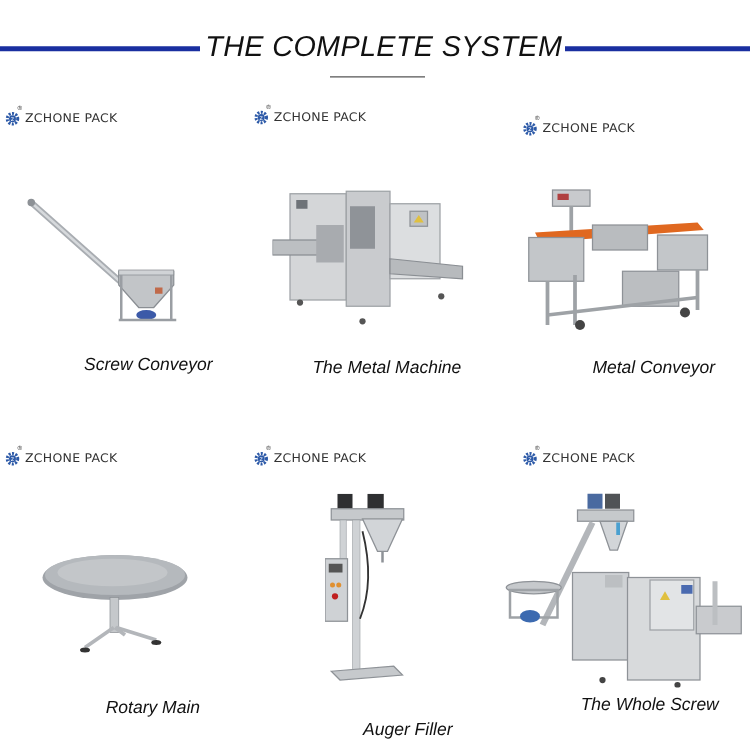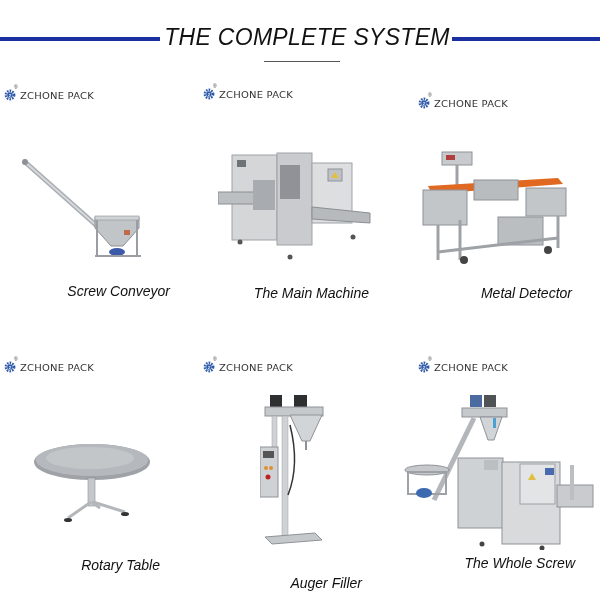--- a/index.html
+++ b/index.html
@@ -103,52 +103,52 @@
   <rect x="110" y="24" width="14" height="12" fill="#bfc2c5" stroke="#8e9297"></rect>
   <polygon points="117,27 121,33 113,33" fill="#e0c040"></polygon>
   <rect x="0" y="47" width="40" height="12" fill="#bcbfc2" stroke="#8a8e93"></rect>
   <polygon points="94,62 152,68 152,78 94,74" fill="#b7babd" stroke="#8a8e93"></polygon>
   <rect x="35" y="35" width="22" height="30" fill="#a8abaf"></rect>
   <rect x="62" y="20" width="20" height="34" fill="#8f9398"></rect>
   <circle cx="22" cy="97" r="2.5" fill="#555"></circle>
   <circle cx="72" cy="112" r="2.5" fill="#555"></circle>
   <circle cx="135" cy="92" r="2.5" fill="#555"></circle>
 </svg>
-<div class="caption" style="left:214px;top:285px;width:155px;">The Main Machine</div>
+<div class="caption" style="left:214px;top:285px;width:155px;">The Metal Machine</div>
 
 <svg class="product" style="left:418px;top:150px;" width="165" height="120" viewBox="0 0 165 120">
   <rect x="24" y="2" width="30" height="13" fill="#c8cacd" stroke="#8e9297"></rect>
   <rect x="28" y="5" width="9" height="5" fill="#b04040"></rect>
   <line x1="39" y1="15" x2="39" y2="50" stroke="#9ea2a6" stroke-width="3"></line>
   <polygon points="10,36 140,28 145,34 14,44" fill="#e06820"></polygon>
   <rect x="56" y="30" width="44" height="20" fill="#b9bcbf" stroke="#8e9297"></rect>
   <rect x="5" y="40" width="44" height="35" fill="#c3c6c9" stroke="#8e9297"></rect>
   <rect x="108" y="38" width="40" height="28" fill="#c3c6c9" stroke="#8e9297"></rect>
   <rect x="80" y="67" width="45" height="28" fill="#bbbec1" stroke="#8e9297"></rect>
   <line x1="20" y1="75" x2="20" y2="110" stroke="#9ea2a6" stroke-width="3"></line>
   <line x1="42" y1="70" x2="42" y2="110" stroke="#9ea2a6" stroke-width="3"></line>
   <line x1="20" y1="102" x2="140" y2="88" stroke="#9ea2a6" stroke-width="3"></line>
   <line x1="140" y1="66" x2="140" y2="98" stroke="#9ea2a6" stroke-width="3"></line>
   <circle cx="46" cy="110" r="4" fill="#444"></circle>
   <circle cx="130" cy="100" r="4" fill="#444"></circle>
 </svg>
-<div class="caption" style="left:432px;top:285px;width:140px;">Metal Detector</div>
+<div class="caption" style="left:432px;top:285px;width:140px;">Metal Conveyor</div>
 
 <svg class="product" style="left:30px;top:440px;" width="125" height="85" viewBox="0 0 125 85">
   <ellipse cx="62" cy="22" rx="58" ry="18" fill="#9fa3a8"></ellipse>
   <ellipse cx="62" cy="20" rx="56" ry="16" fill="#b5b9bd"></ellipse>
   <ellipse cx="60" cy="18" rx="44" ry="11" fill="#c3c6c9"></ellipse>
   <rect x="58" y="38" width="7" height="28" fill="#c5c8cb" stroke="#8e9297" stroke-width="0.6"></rect>
   <line x1="61" y1="62" x2="38" y2="78" stroke="#b3b6ba" stroke-width="3"></line>
   <line x1="63" y1="62" x2="95" y2="72" stroke="#b3b6ba" stroke-width="3"></line>
   <line x1="62" y1="62" x2="70" y2="68" stroke="#b3b6ba" stroke-width="3"></line>
   <ellipse cx="38" cy="80" rx="4" ry="2" fill="#333"></ellipse>
   <ellipse cx="95" cy="74" rx="4" ry="2" fill="#333"></ellipse>
 </svg>
-<div class="caption" style="left:20px;top:557px;width:140px;">Rotary Table</div>
+<div class="caption" style="left:20px;top:557px;width:140px;">Rotary Main</div>
 
 <svg class="product" style="left:260px;top:395px;" width="75" height="150" viewBox="0 0 75 150">
   <rect x="10" y="0" width="12" height="12" fill="#2e2f31"></rect>
   <rect x="34" y="0" width="13" height="14" fill="#2e2f31"></rect>
   <rect x="5" y="12" width="58" height="9" fill="#c6c9cc" stroke="#8e9297"></rect>
   <polygon points="30,20 62,20 50,46 42,46" fill="#d2d5d8" stroke="#8e9297"></polygon>
   <line x1="46" y1="46" x2="46" y2="55" stroke="#8e9297" stroke-width="2"></line>
   <rect x="12" y="21" width="5" height="35" fill="#cfd2d5" stroke="#9ea2a6" stroke-width="0.5"></rect>
   <rect x="22" y="21" width="6" height="125" fill="#cfd2d5" stroke="#9ea2a6" stroke-width="0.5"></rect>
   <rect x="0" y="52" width="18" height="50" fill="#cfd2d5" stroke="#8e9297"></rect>

